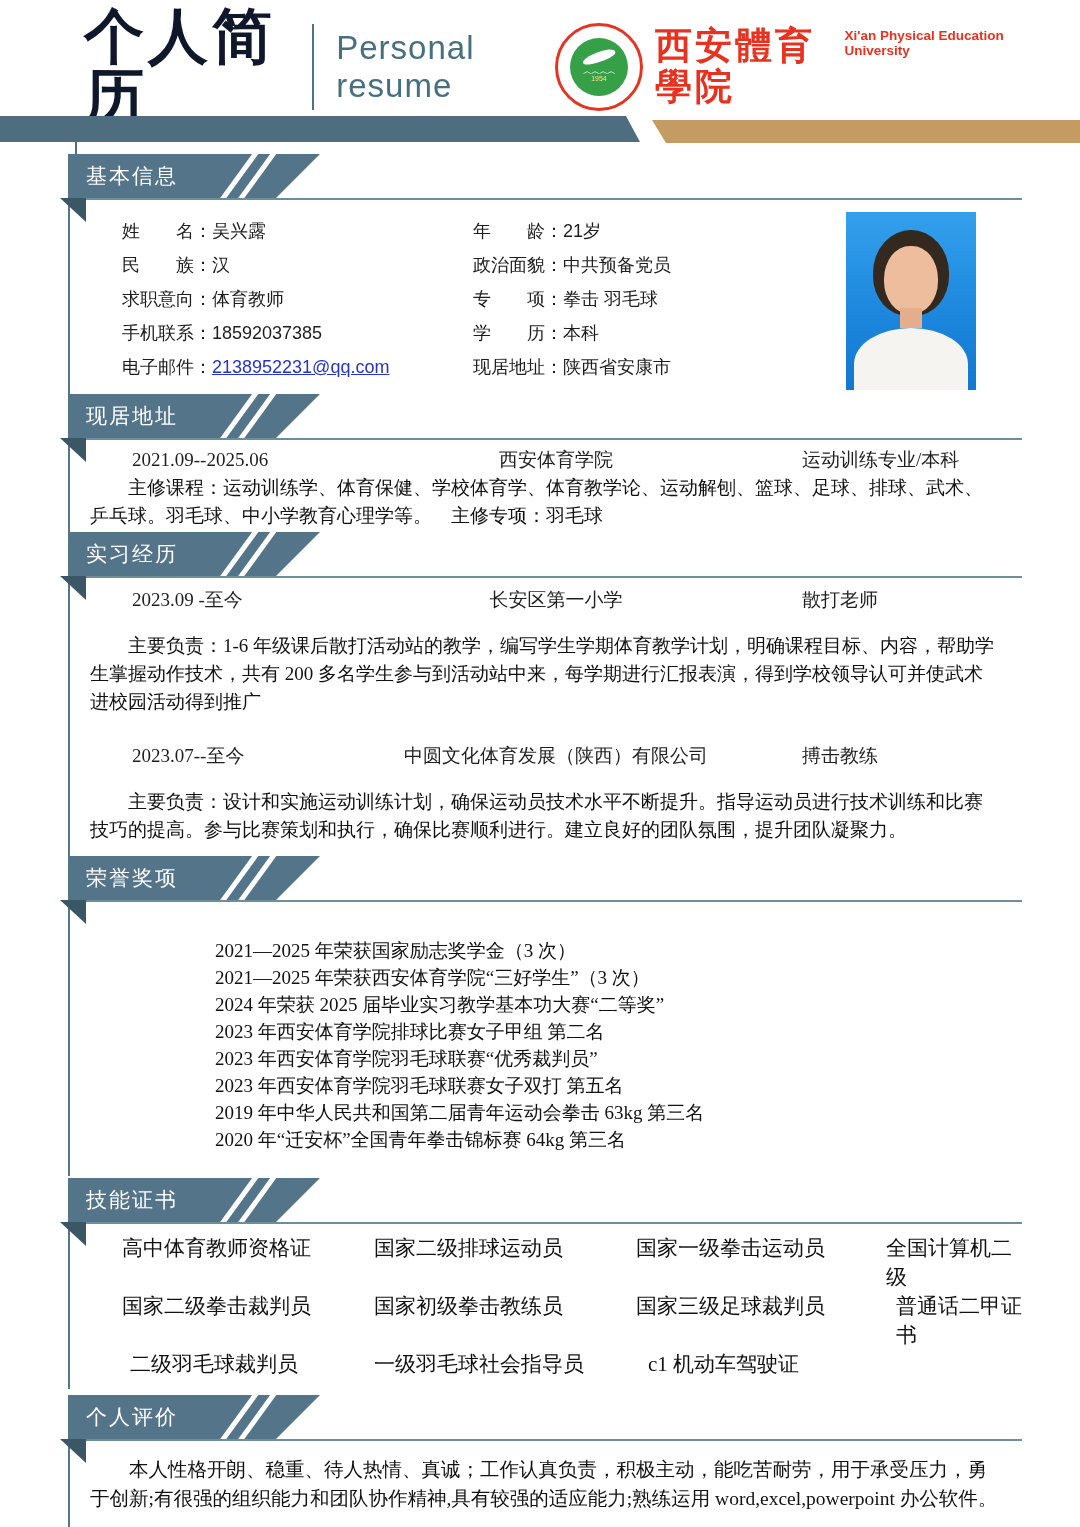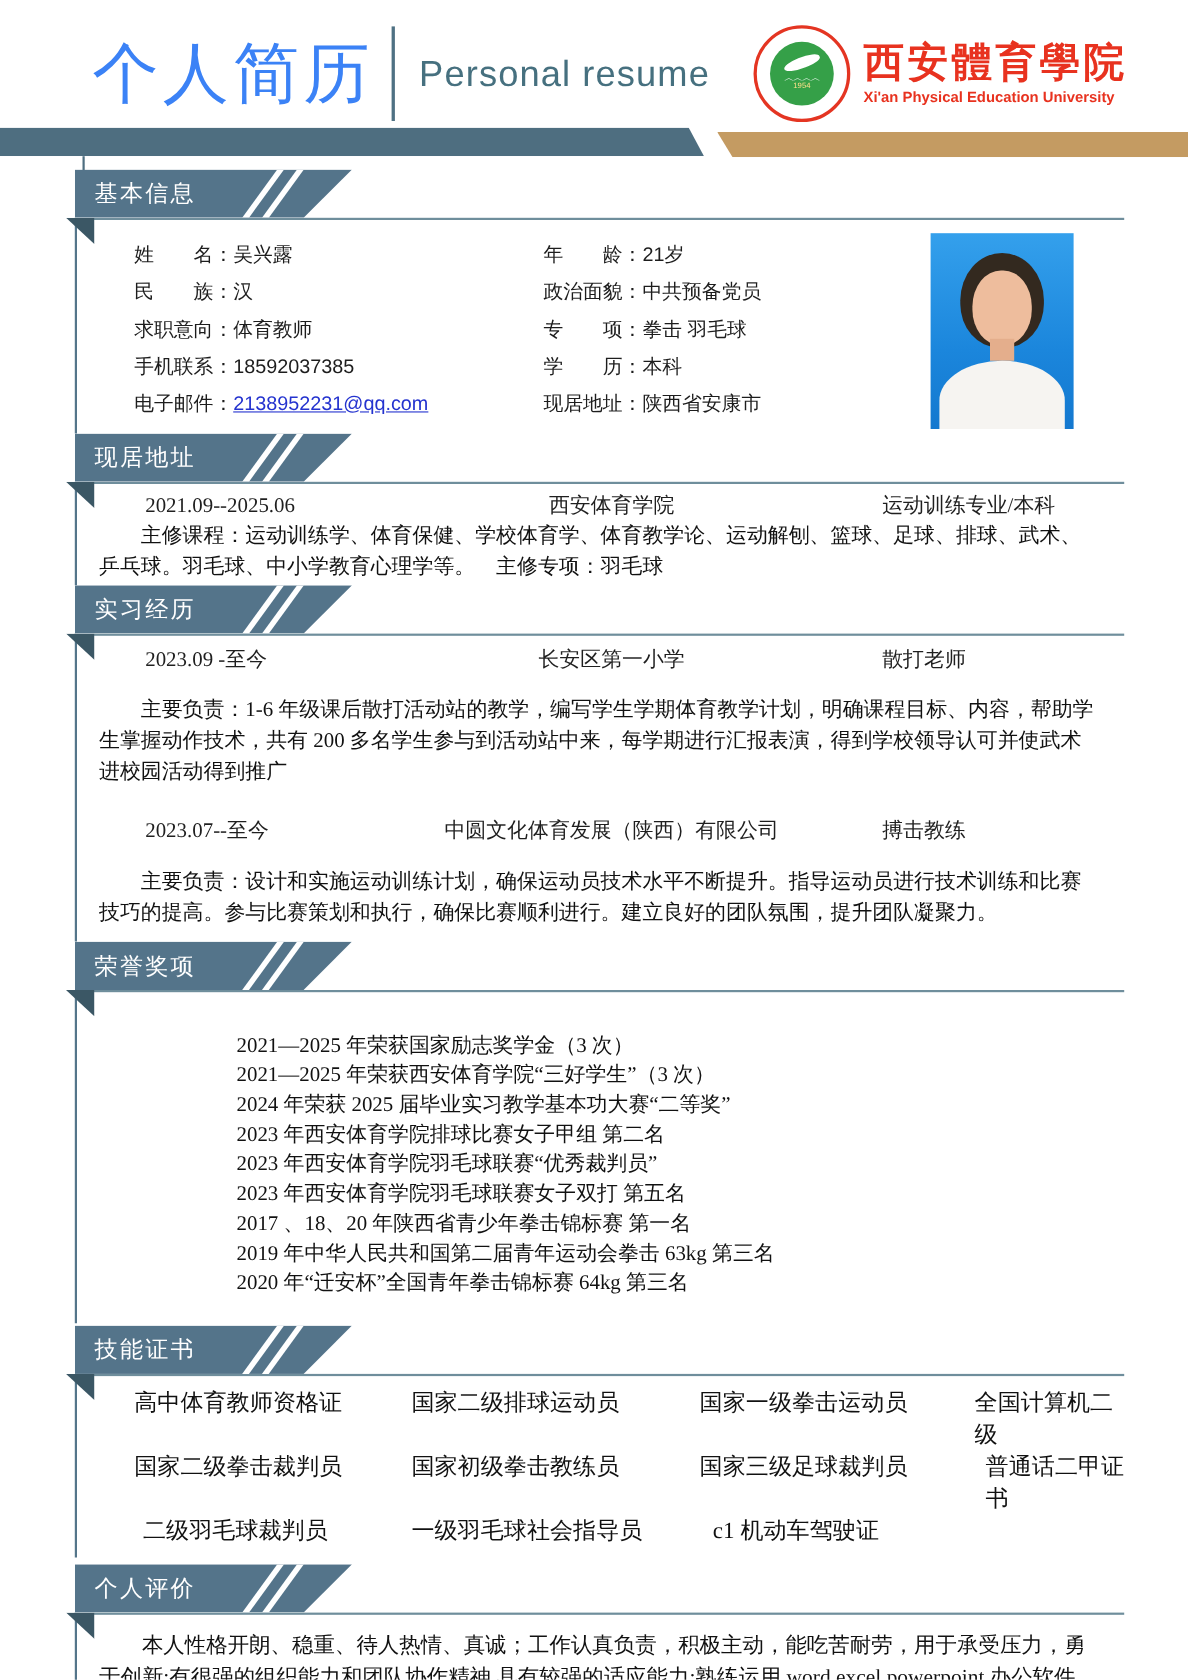--- a/index.html
+++ b/index.html
@@ -2,33 +2,33 @@
 <html><head>
 <meta charset="utf-8">
 <style>
   html,body{margin:0;padding:0;background:#fff;}
   body{width:1080px;height:1527px;position:relative;overflow:hidden;
        font-family:"Liberation Sans",sans-serif;color:#1f1f1f;}
   .serif{font-family:"Liberation Serif","DejaVu Serif",serif;}
 
   
   .header{display:flex;align-items:center;padding:26px 55px 0 84px;height:108px;box-sizing:border-box;}
-  .title-cn{font-size:60px;font-weight:400;color:#3b82f6;letter-spacing:4px;line-height:1;}
+  .title-cn{font-size:60px;font-weight:700;color:#0f172a;letter-spacing:4px;line-height:1;}
   .hdr-divider{width:3px;height:86px;background:#4f7183;margin:0 22px 0 16px;}
   .title-en{font-size:33px;color:#46707f;font-weight:500;letter-spacing:1px;}
   .logo{margin-left:auto;display:flex;align-items:center;gap:12px;}
   .emblem{width:82px;height:82px;border-radius:50%;border:3px solid #e43522;background:#fff;
           display:flex;align-items:center;justify-content:center;flex:0 0 auto;}
   .emblem-inner{width:58px;height:58px;border-radius:50%;background:#35a048;position:relative;overflow:hidden;
           display:flex;flex-direction:column;align-items:center;justify-content:center;}
   .emblem-swoosh{position:absolute;top:14px;left:12px;width:34px;height:10px;background:#fff;
           border-radius:50% 60% 40% 60%;transform:rotate(-22deg);}
   .emblem-zigzag{color:#fff;font-size:9px;line-height:7px;letter-spacing:-1px;margin-top:16px;}
   .emblem-year{color:#ffe08a;font-size:7px;line-height:8px;}
-  .logo-text{display:flex;flex-direction:column;}
+  .logo-text{display:flex;flex-direction:row;}
   .logo-cn{font-family:"Liberation Serif","DejaVu Serif",serif;font-size:37px;font-weight:700;
            color:#e8321f;letter-spacing:3px;line-height:1.1;}
   .logo-en{font-size:13.5px;font-weight:700;color:#e8321f;margin-top:2px;}
 
   
   .band-row{position:relative;height:28px;margin-top:8px;}
   .band-teal{position:absolute;left:0;top:0;width:640px;height:26px;background:#4e6e80;
              clip-path:polygon(0 0,calc(100% - 14px) 0,100% 100%,0 100%);}
   .band-gold{position:absolute;left:652px;right:0;top:4px;height:23px;background:#c49b62;
              clip-path:polygon(0 0,100% 0,100% 100%,14px 100%);}
@@ -42,21 +42,21 @@
           color:#fff;font-size:21px;letter-spacing:2px;overflow:hidden;}
   .ribbon .slash{position:absolute;top:-8px;width:5px;height:62px;background:#fff;transform:rotate(36deg);}
   .ribbon .s1{left:168px;} .ribbon .s2{left:186px;}
   .fold{position:absolute;left:-10px;top:43px;width:26px;height:24px;background:#3b5765;
         clip-path:polygon(0 0,100% 0,100% 100%);}
   .sec-body{margin:0 58px 0 68px;border-left:2px solid #54758a;border-top:2px solid #6f8e9c;
             box-sizing:border-box;position:relative;}
 
   
   .basic-body{padding:14px 0 10px 0;min-height:194px;}
-  .info-cols{display:flex;gap:21px;}
+  .info-cols{display:flex;}
   .info-col{display:flex;flex-direction:column;}
   .info-col.left{padding-left:52px;width:400px;box-sizing:border-box;}
   .info-col.right{padding-left:3px;width:330px;box-sizing:border-box;}
   .info-row{display:flex;font-size:18px;line-height:34px;color:#1d1d1d;}
   .info-label{white-space:pre;font-weight:500;}
   .info-value{font-weight:500;}
   a.email-link{color:#2433cf;text-decoration:underline;}
   .photo{position:absolute;right:46px;top:12px;width:130px;height:178px;overflow:hidden;
          background:linear-gradient(180deg,#34a0ec 0%,#1b86dc 60%,#1478cf 100%);}
   .photo .hair{position:absolute;top:18px;left:27px;width:76px;height:86px;border-radius:50% 50% 46% 46%;background:#33291f;}
@@ -233,21 +233,20 @@
   </div>
   <div class="sec-body honors-body serif">
     <div class="fold" style="top:-2px;"></div>
     <ul class="honors-list">
       <li>2021—2025 年荣获国家励志奖学金（3 次）</li>
       <li>2021—2025 年荣获西安体育学院“三好学生”（3 次）</li>
       <li>2024 年荣获 2025 届毕业实习教学基本功大赛“二等奖”</li>
       <li>2023 年西安体育学院排球比赛女子甲组 第二名</li>
       <li>2023 年西安体育学院羽毛球联赛“优秀裁判员”</li>
       <li>2023 年西安体育学院羽毛球联赛女子双打 第五名</li>
-      <li>2017 、18、20 年陕西省青少年拳击锦标赛 第一名</li>
       <li>2019 年中华人民共和国第二届青年运动会拳击 63kg 第三名</li>
       <li>2020 年“迁安杯”全国青年拳击锦标赛 64kg 第三名</li>
     </ul>
   </div>
 </div>
 
 <div class="sec" style="margin-top:2px;">
   <div class="sec-head">
     <div class="ribbon">
       <span>技能证书</span>

